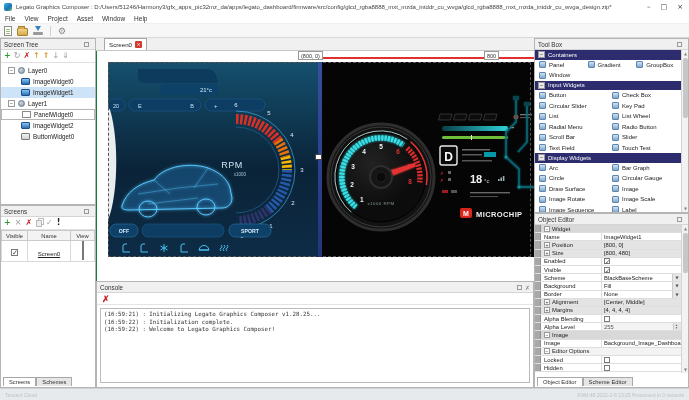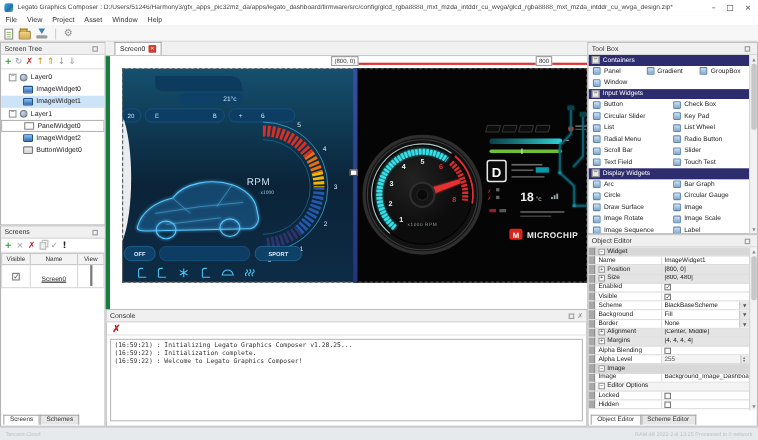--- a/index.html
+++ b/index.html
@@ -68,21 +68,21 @@
   .view-thumb{width:11px;height:8px;margin:0 auto;background:linear-gradient(#8fd0f7,#23619e);border:1px solid #777;}
   .panel-tabs{position:absolute;bottom:1px;left:2px;display:flex;}
   .ptab{font-size:5.8px;color:#333;border:1px solid #a8a8a8;border-bottom:none;padding:1px 5px;background:#e6e6e6;}
   .ptab.active{background:#fff;position:relative;z-index:2;}
 
   
   .tabstrip{left:96px;top:38px;width:438px;height:13px;background:#f0f0f0;border-bottom:1px solid #c6c6c6;display:flex;align-items:flex-end;padding-left:8px;}
   .doc-tab{height:12px;background:#fff;border:1px solid #a8a8a8;border-bottom:none;display:flex;align-items:center;gap:3px;padding:0 4px;}
   .doc-tab-label{font-size:6.2px;color:#222;}
   .tab-close{width:7px;height:7px;background:#d23b2f;border-radius:1px;color:#fff;font-size:5px;line-height:7px;text-align:center;font-family:"DejaVu Sans",sans-serif;}
-  .canvas{left:96px;top:51px;width:438px;height:230px;background:#fff;overflow:hidden;border-left:4px solid #15803d;}
+  .canvas{left:96px;top:51px;width:438px;height:230px;background:#fff;overflow:hidden;border-left:1px solid #15803d;}
   .dash{overflow:hidden;}
   .dash-left{left:11px;top:11px;width:212px;height:195px;}
   .dash-right{left:223px;top:11px;width:215px;height:195px;background:#050505;}
   .design-outline{left:11px;top:11px;width:423px;height:195px;border:1px dashed #555;pointer-events:none;}
   .sel-red-top{left:223px;top:6px;width:215px;height:2px;background:#e03030;}
   .sel-blue-left{left:221px;top:11px;width:4px;height:195px;background:linear-gradient(#35509f,#22357c);}
   .sel-handle{left:218px;top:103px;width:7px;height:6px;background:#fff;border:1px solid #444;}
   .coord-label{top:0;height:9px;background:#fff;border:1px solid #9a9a9a;font-size:5.5px;color:#333;line-height:8px;padding:0 2px;}
   .pos-label{left:201px;}
   .width-label{left:387px;}

